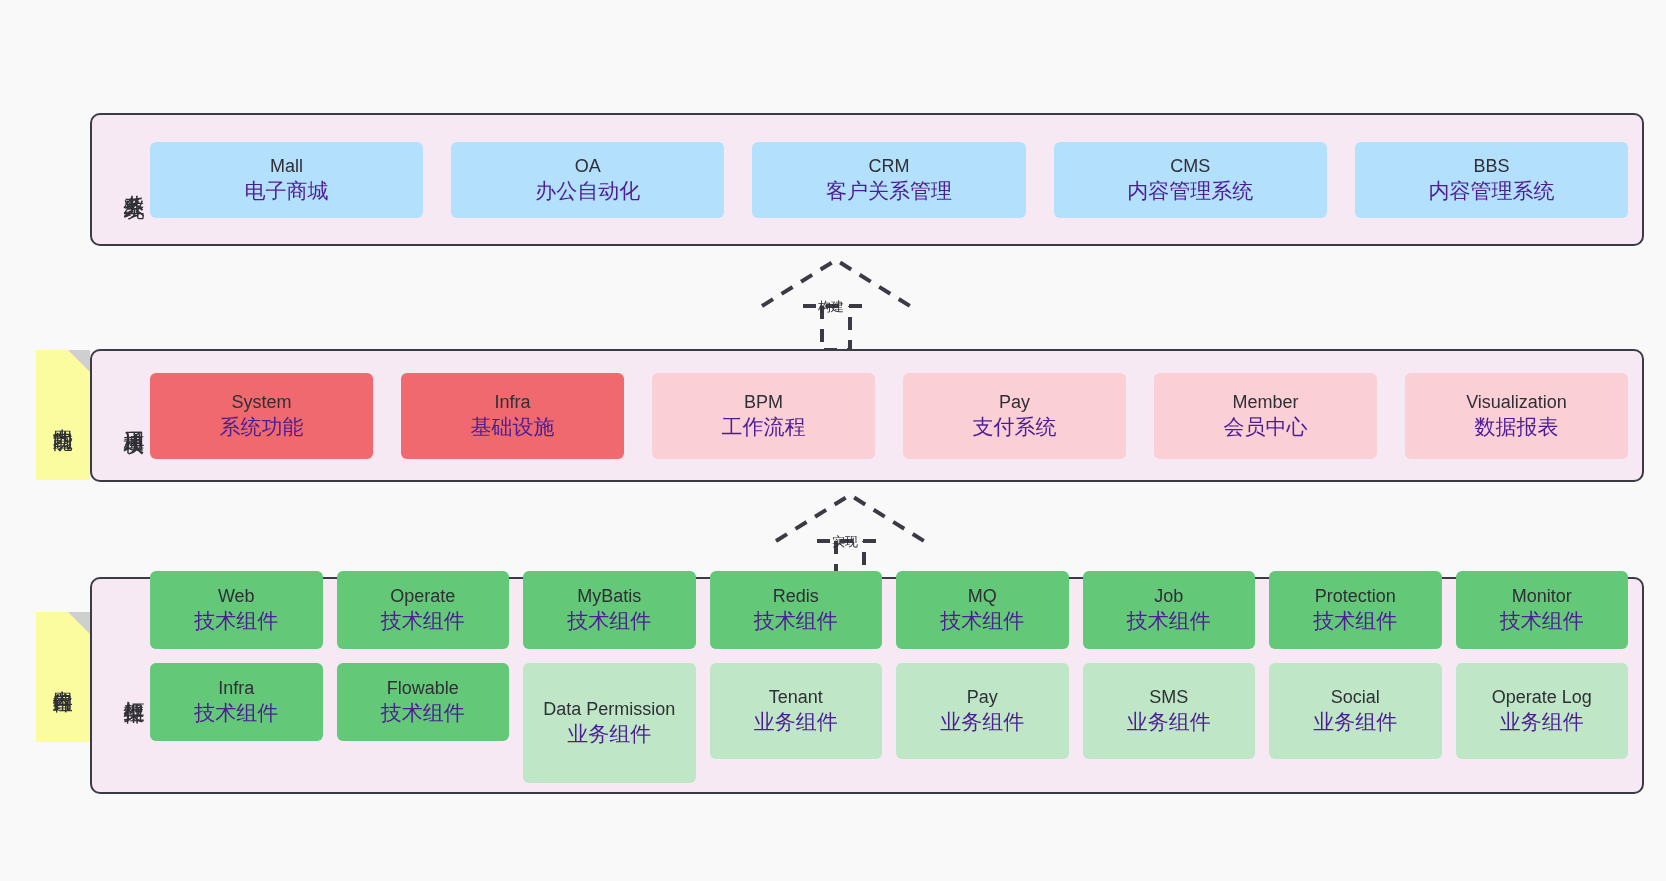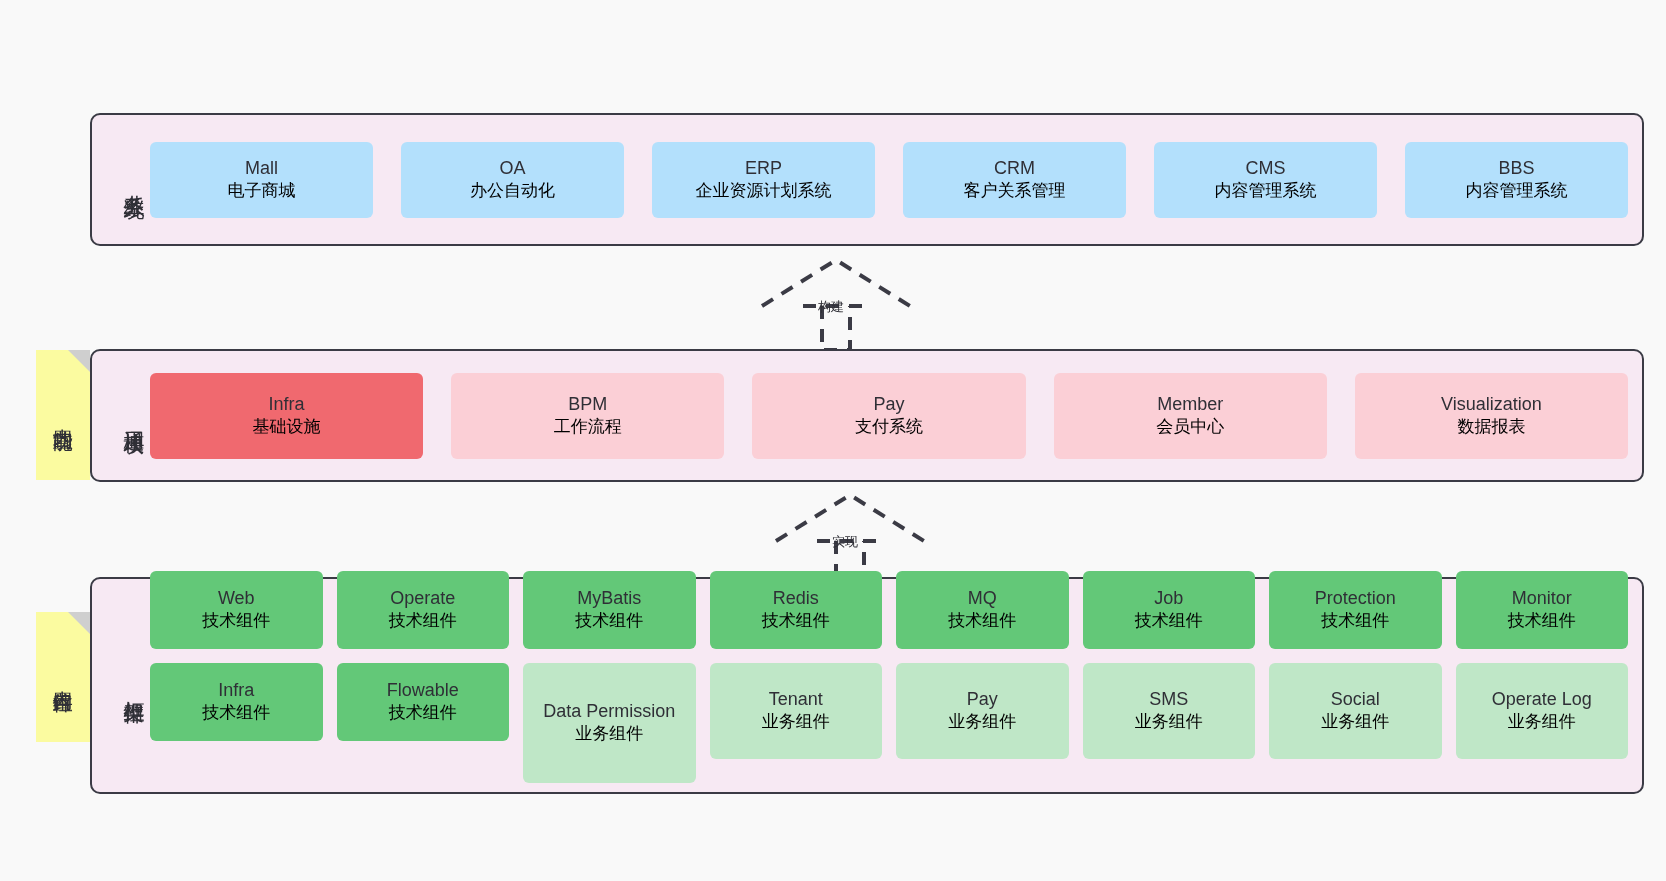--- a/index.html
+++ b/index.html
@@ -85,22 +85,22 @@
     text-align: center;
     padding: 8px 4px;
     line-height: 1.28;
     user-select: none;
   }
   .card .ttl {
     font-size: 18px;
     color: #2f2f36;
   }
   .card .sub {
-    font-size: 17px;
-    color: #000000;
+    font-size: 21px;
+    color: #4c1d95;
   }
 
   .card.blue   { background: #b3e0fc; height: 76px; }
   .card.red    { background: #f0696f; height: 86px; }
   .card.pink   { background: #fbcfd6; height: 86px; }
   .card.green  { background: #63c878; height: 78px; }
   .card.lgreen { background: #bfe7c7; height: 96px; }
   .card.tall   { height: 120px; }
 
   
@@ -166,24 +166,20 @@
     <div class="cards">
       <div class="card blue">
         <div class="ttl">Mall</div>
         <div class="sub">电子商城</div>
       </div>
       <div class="card blue">
         <div class="ttl">OA</div>
         <div class="sub">办公自动化</div>
       </div>
       <div class="card blue">
-        <div class="ttl">ERP</div>
-        <div class="sub">企业资源计划系统</div>
-      </div>
-      <div class="card blue">
         <div class="ttl">CRM</div>
         <div class="sub">客户关系管理</div>
       </div>
       <div class="card blue">
         <div class="ttl">CMS</div>
         <div class="sub">内容管理系统</div>
       </div>
       <div class="card blue">
         <div class="ttl">BBS</div>
         <div class="sub">内容管理系统</div>
@@ -197,20 +193,24 @@
       <path d="M47 50 L113 50" fill="none" stroke="#3b3b45" stroke-width="4" stroke-dasharray="13 10"></path>
       <path d="M66 50 L66 94 L94 94 L94 50" fill="none" stroke="#3b3b45" stroke-width="4" stroke-dasharray="13 10"></path>
     </svg>
     <span class="arrow-label">构建</span>
   </div>
 
   <div class="layer" id="layer-module">
     <div class="layer-title">通用模块</div>
     <div class="cards">
       <div class="card red">
+        <div class="ttl">System</div>
+        <div class="sub">系统功能</div>
+      </div>
+      <div class="card red">
         <div class="ttl">Infra</div>
         <div class="sub">基础设施</div>
       </div>
       <div class="card pink">
         <div class="ttl">BPM</div>
         <div class="sub">工作流程</div>
       </div>
       <div class="card pink">
         <div class="ttl">Pay</div>
         <div class="sub">支付系统</div>

